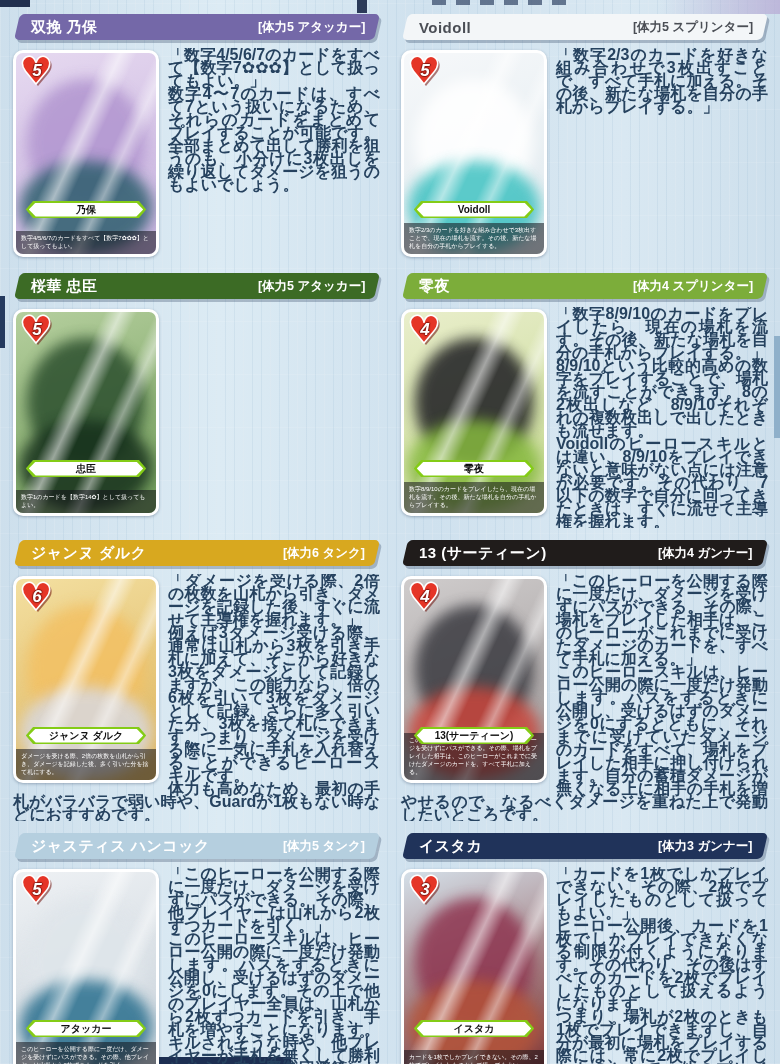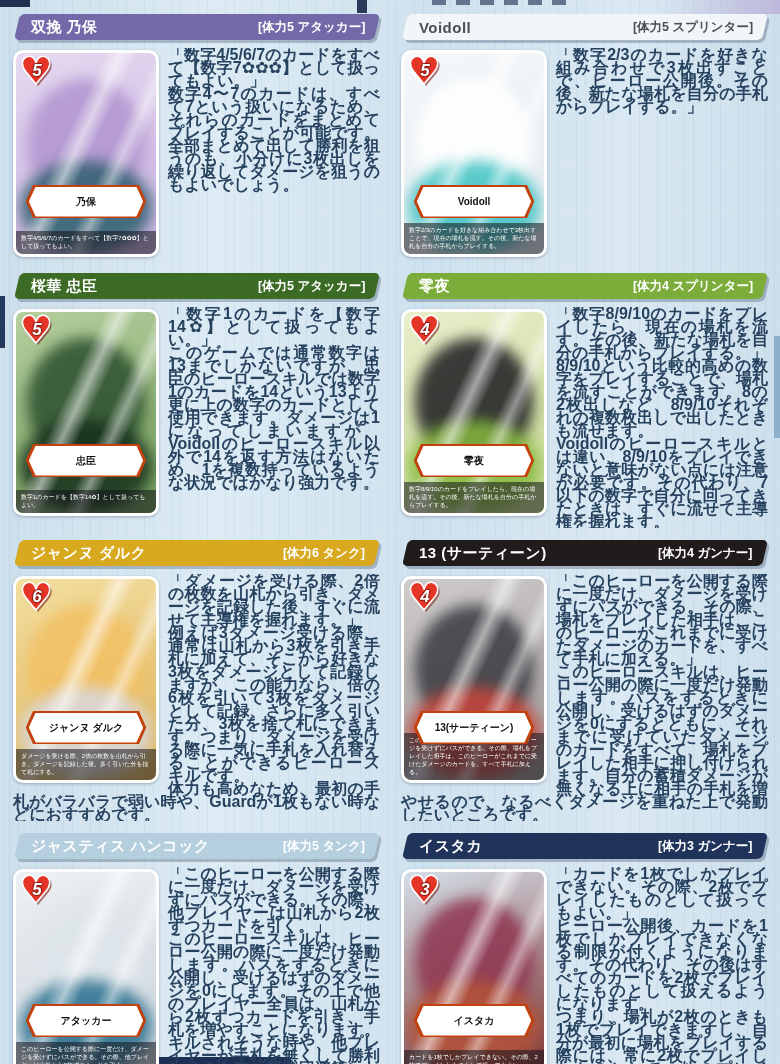--- a/index.html
+++ b/index.html
@@ -53,22 +53,22 @@
   .streak{position:absolute;inset:0;
     background:linear-gradient(115deg,rgba(255,255,255,0) 38%,rgba(255,255,255,.55) 45%,rgba(255,255,255,0) 52%,rgba(255,255,255,0) 60%,rgba(255,255,255,.45) 66%,rgba(255,255,255,0) 72%);}
   .hp{position:absolute;top:2px;left:3px;width:40px;height:38px;z-index:3;}
   .heart{position:absolute;left:0;top:-4px;font-size:38px;line-height:40px;color:#e53527;
     font-family:"DejaVu Sans",sans-serif;
     -webkit-text-stroke:1.5px #ffffff;
     text-shadow:2px 2px 0 rgba(110,15,10,.55);}
   .hpnum{position:absolute;left:1px;top:6px;width:34px;text-align:center;
     font-size:17px;font-weight:bold;font-style:italic;color:#fff;
     text-shadow:0 1px 1px #8a1a12, 0 -1px 1px #8a1a12, 1px 0 1px #8a1a12, -1px 0 1px #8a1a12;}
-  .plate-wrap{position:absolute;left:7%;right:7%;bottom:36px;height:33px;z-index:2;
-    background:#c2410c;
+  .plate-wrap{position:absolute;left:7%;right:7%;bottom:36px;height:17px;z-index:2;
+    background:#84cc16;
     clip-path:polygon(0 50%,6% 0,94% 0,100% 50%,94% 100%,6% 100%);}
   .plate{position:absolute;left:3px;right:3px;top:1.5px;bottom:1.5px;background:#fff;
     clip-path:polygon(0 50%,6% 0,94% 0,100% 50%,94% 100%,6% 100%);
     display:flex;align-items:center;justify-content:center;}
   .plate-text{font-size:10px;font-weight:bold;color:#111;white-space:nowrap;}
   .cardtext{position:absolute;left:0;right:0;bottom:0;z-index:1;
     background:rgba(18,18,26,.55);color:#fff;
     font-size:6px;line-height:8px;padding:3px 5px 4px 5px;box-sizing:border-box;}
   .desc{font-size:16px;line-height:13px;color:#26425f;text-align:justify;font-weight:bold;}
   .desc p{margin:0;}
@@ -132,21 +132,21 @@
           <div class="plate">
             <span class="plate-text">Voidoll</span>
           </div>
         </div>
         <div class="hp">
           <span class="heart">♥</span>
           <span class="hpnum">5</span>
         </div>
       </div>
       <div class="desc">
-          <p>「数字2/3のカードを好きな組み合わせで3枚出すことで、ヒーロー公開後。その後、新たな場札を自分の手札からプレイする。」</p>
+          <p>「数字2/3のカードを好きな組み合わせで3枚出すことで、すべて手札に加える。その後、新たな場札を自分の手札からプレイする。」</p>
         </div>
     </div>
   </section>
 
   <section class="hero-section">
     <div class="header" style="background: rgb(60, 107, 37); color: rgb(255, 255, 255);">
       <span class="hname">桜華 忠臣</span>
       <span class="hstats">[体力5 アタッカー]</span>
     </div>
     <div class="body">
@@ -160,24 +160,20 @@
         <div class="plate-wrap">
           <div class="plate">
             <span class="plate-text">忠臣</span>
           </div>
         </div>
         <div class="hp">
           <span class="heart">♥</span>
           <span class="hpnum">5</span>
         </div>
       </div>
-      <div class="desc">
-          <p>「数字1のカードを【数字14✿】として扱ってもよい。」</p>
-          <p>このゲームでは通常数字は13までしかないですが、忠臣のヒーロースキルでは数字1のカードを14という13より更に上の数字のカードとして使用できます。ダメージは1になってしまいますが、Voidollのヒーロースキル以外で14を返す方法はないため、1を複数持っているような状況ではかなり強力です。</p>
-        </div>
     </div>
   </section>
 
   <section class="hero-section">
     <div class="header" style="background: rgb(124, 173, 58); color: rgb(255, 255, 255);">
       <span class="hname">零夜</span>
       <span class="hstats">[体力4 スプリンター]</span>
     </div>
     <div class="body">
       <div class="card">

